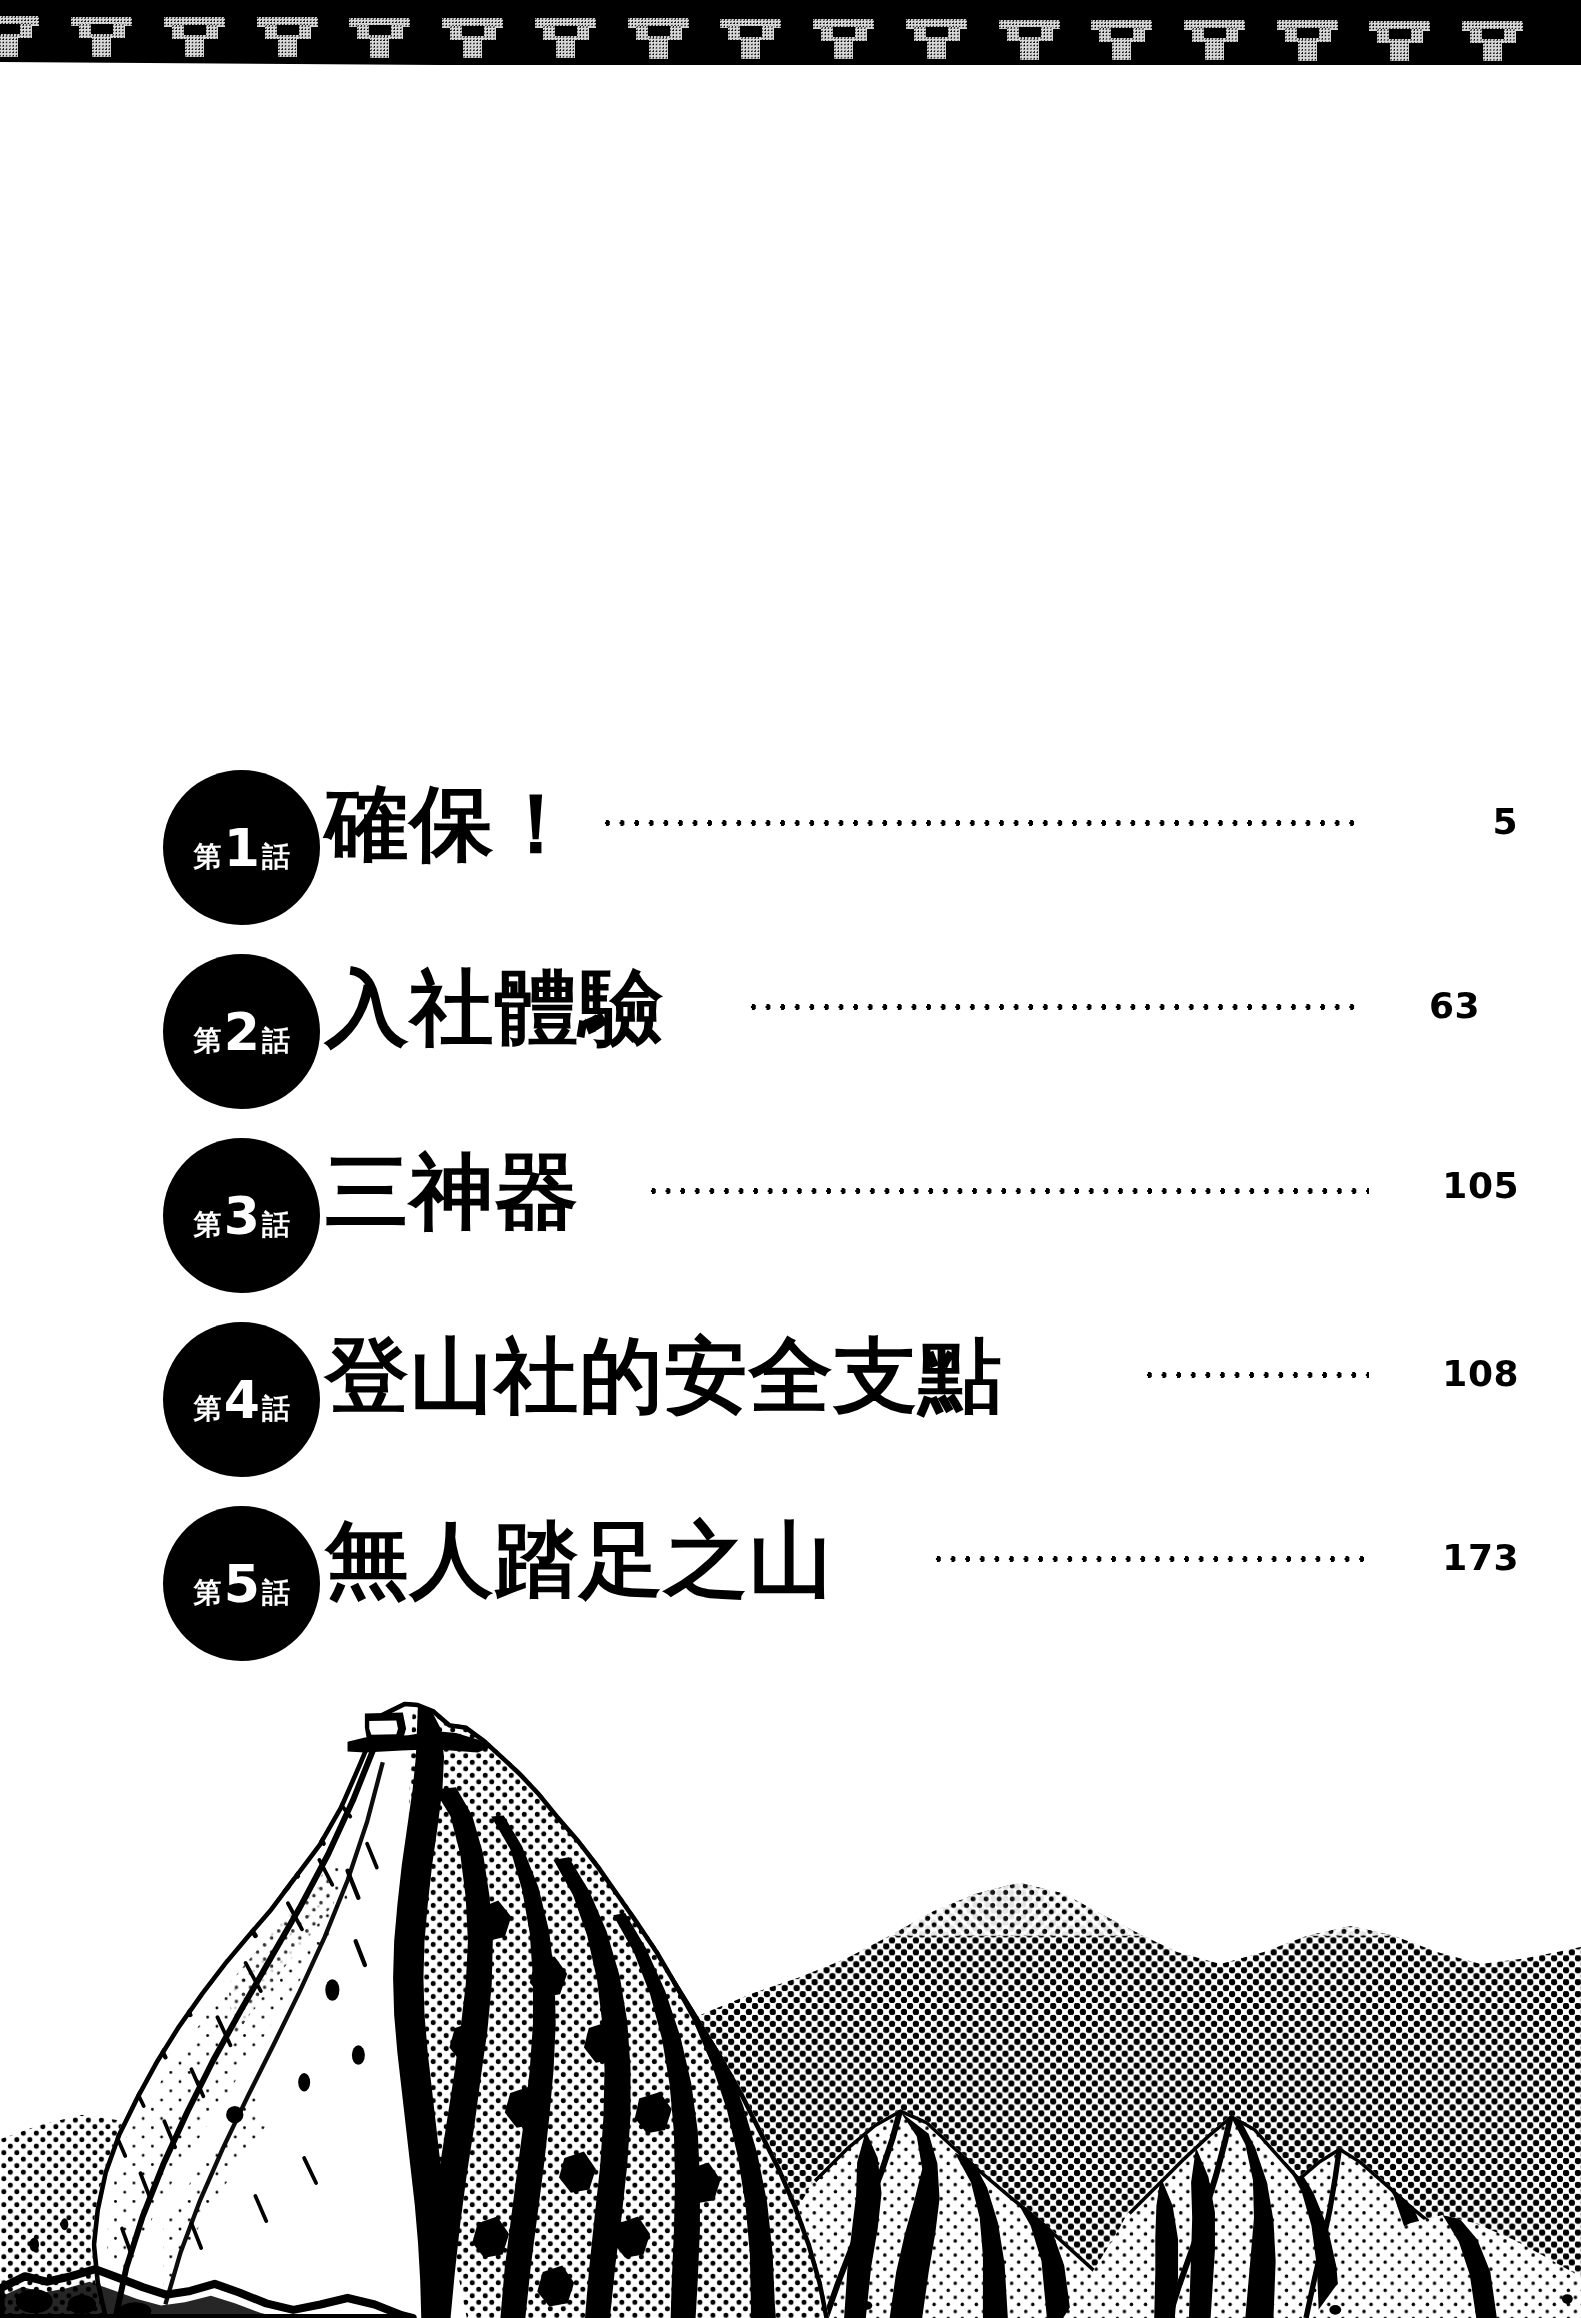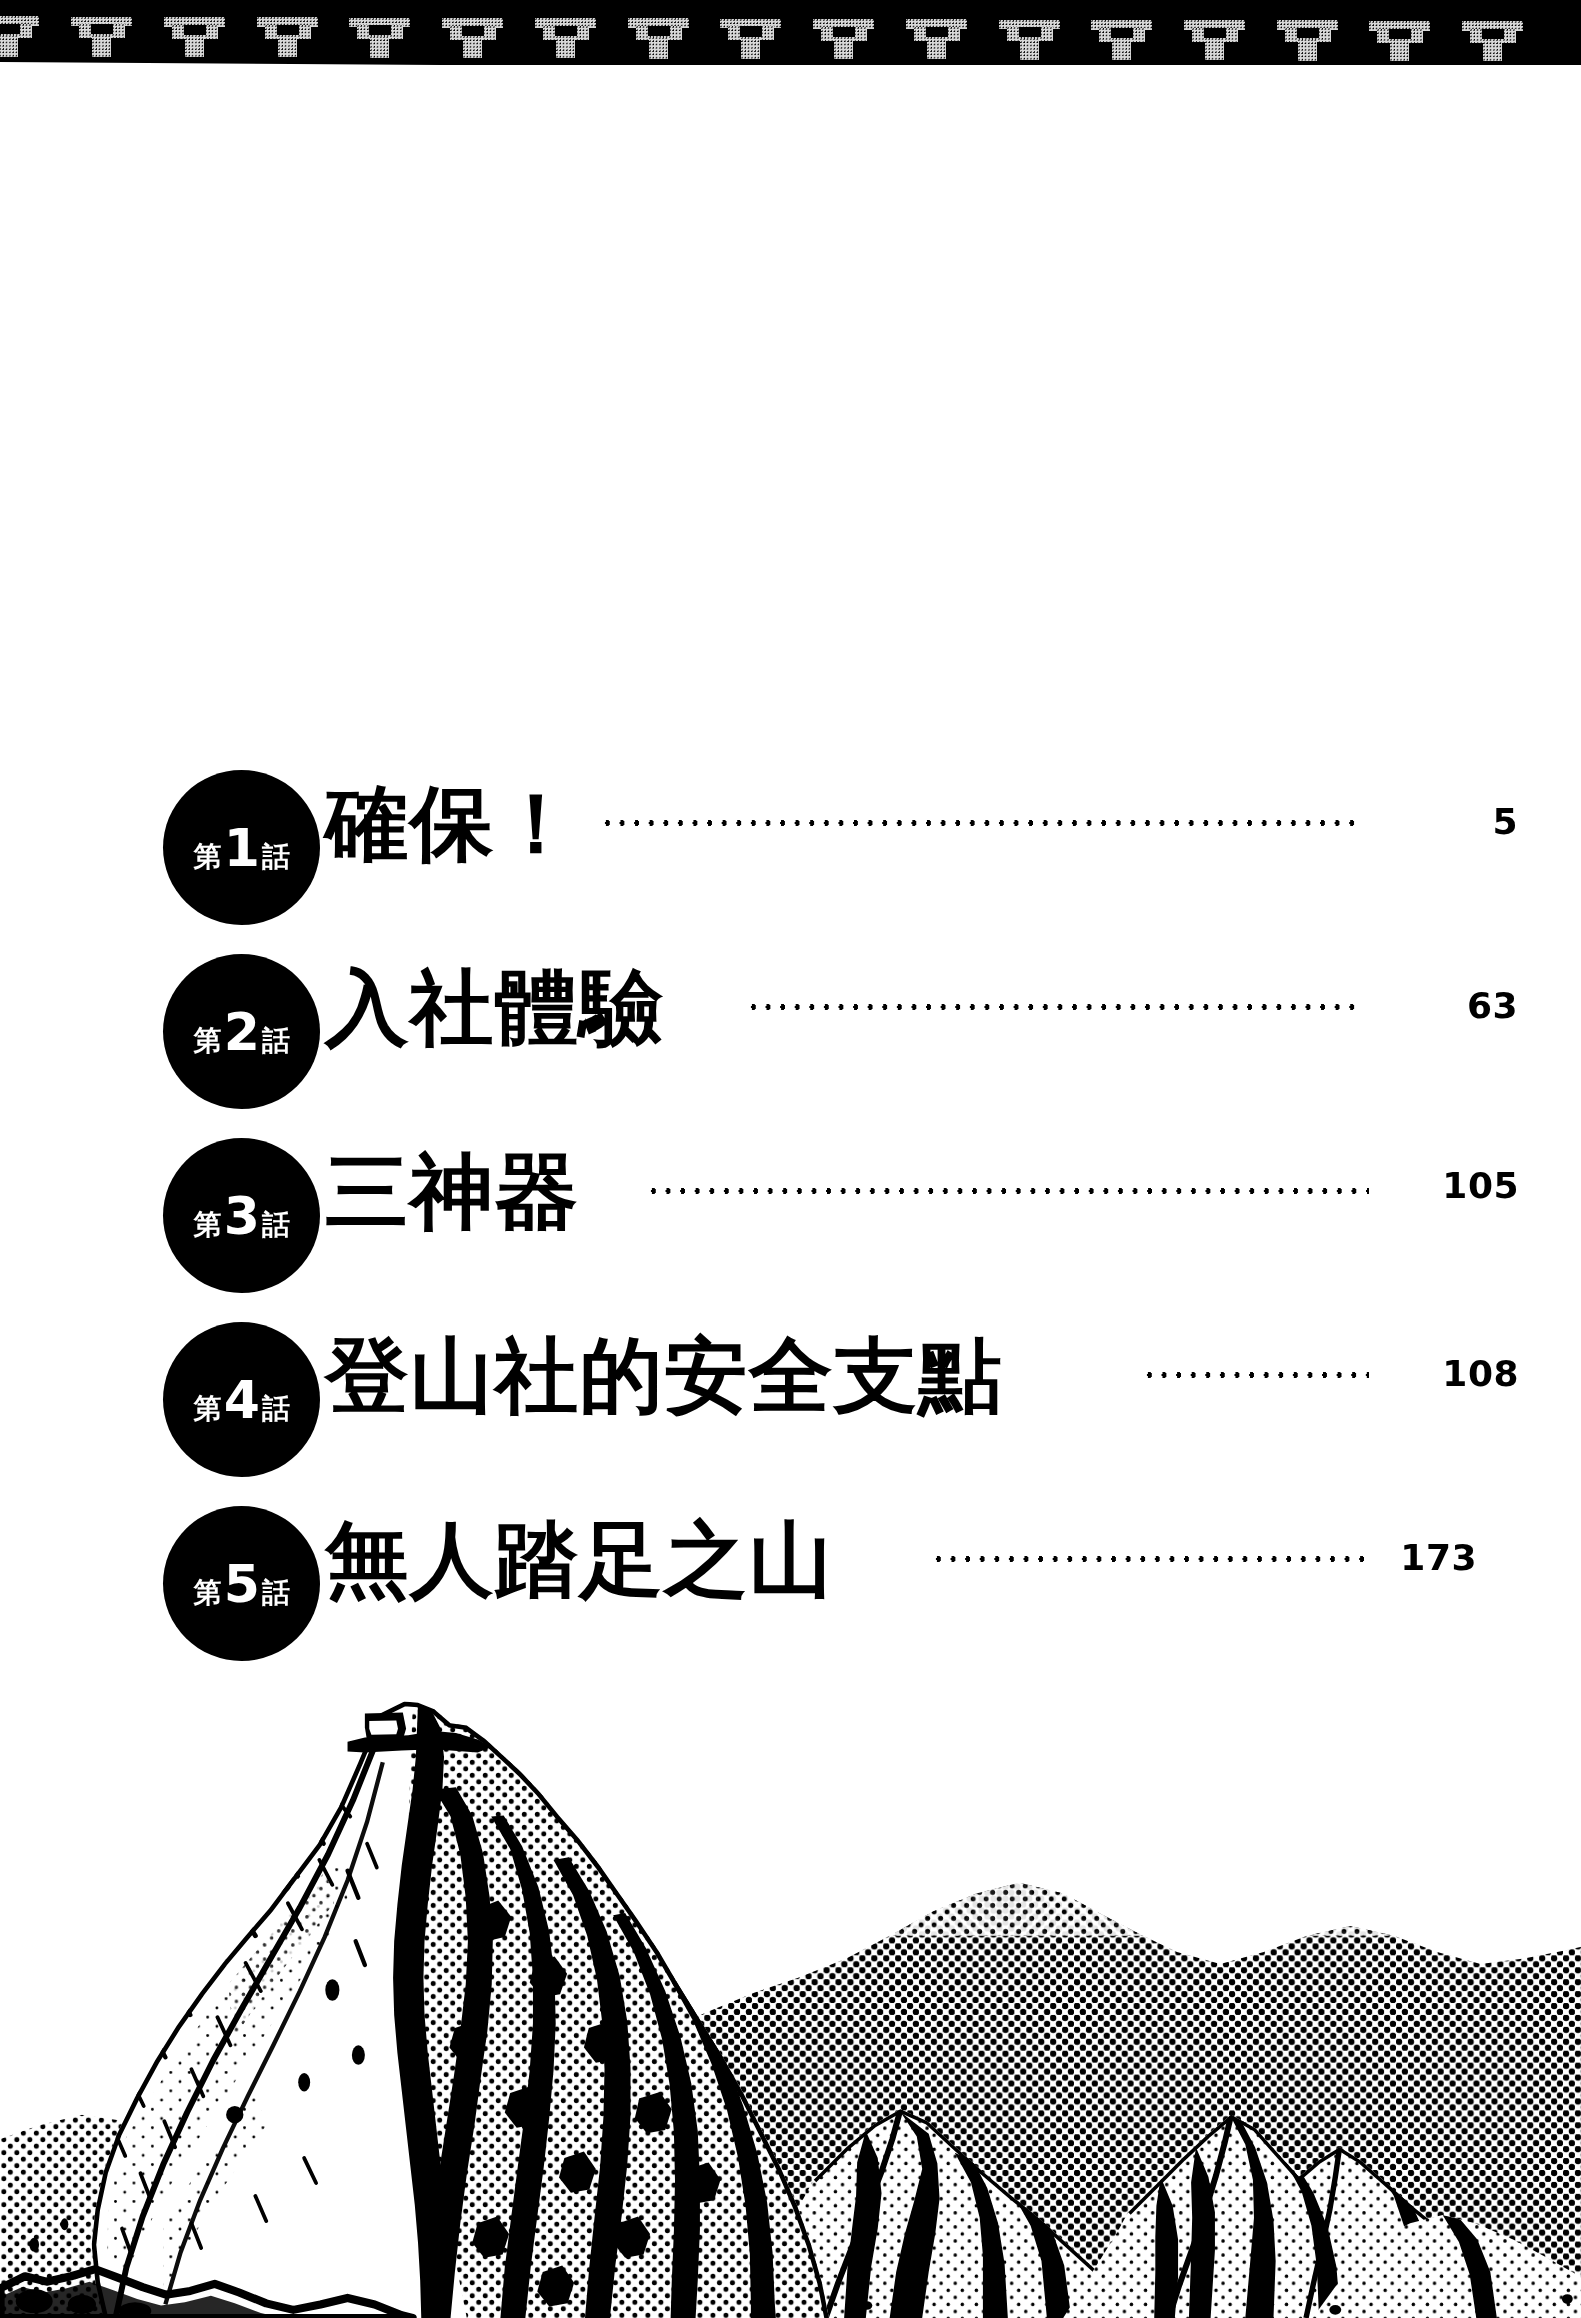--- a/index.html
+++ b/index.html
@@ -299,21 +299,21 @@
   <div class="toc-row">
     <div class="badge" style="top:11px;">
       <span class="badge-text">
         <span class="badge-dai">第</span>
           <span class="badge-num">2</span>
           <span class="badge-wa">話</span>
       </span>
     </div>
     <div class="title" style="top:24.4px;">入社體驗</div>
     <div class="leader" style="left:748px; width:607px; top:60px;"></div>
-    <div class="pagenum" style="left:1391px; top:42px; width:127px;">63</div>
+    <div class="pagenum" style="left:1391px; top:42px; width:127px;text-align:center;">63</div>
   </div>
 
   <div class="toc-row">
     <div class="badge" style="top:11px;">
       <span class="badge-text">
         <span class="badge-dai">第</span>
           <span class="badge-num">3</span>
           <span class="badge-wa">話</span>
       </span>
     </div>
@@ -338,21 +338,21 @@
   <div class="toc-row">
     <div class="badge" style="top:11px;">
       <span class="badge-text">
         <span class="badge-dai">第</span>
           <span class="badge-num">5</span>
           <span class="badge-wa">話</span>
       </span>
     </div>
     <div class="title" style="top:24.4px;">無人踏足之山</div>
     <div class="leader" style="left:933px; width:434px; top:60px;"></div>
-    <div class="pagenum" style="left:1336px; top:42px; width:141px;">173</div>
+    <div class="pagenum" style="left:1378px; top:42px; width:141px;">173</div>
   </div>
 
 </div>
 
 <div id="mountains">
   <svg width="1582" height="637" viewBox="0 0 2916 1175" xmlns="http://www.w3.org/2000/svg">
     <defs>
 
       <pattern id="ht-light" width="26" height="26" patternUnits="userSpaceOnUse">
         <rect width="26" height="26" fill="#fff"></rect>

